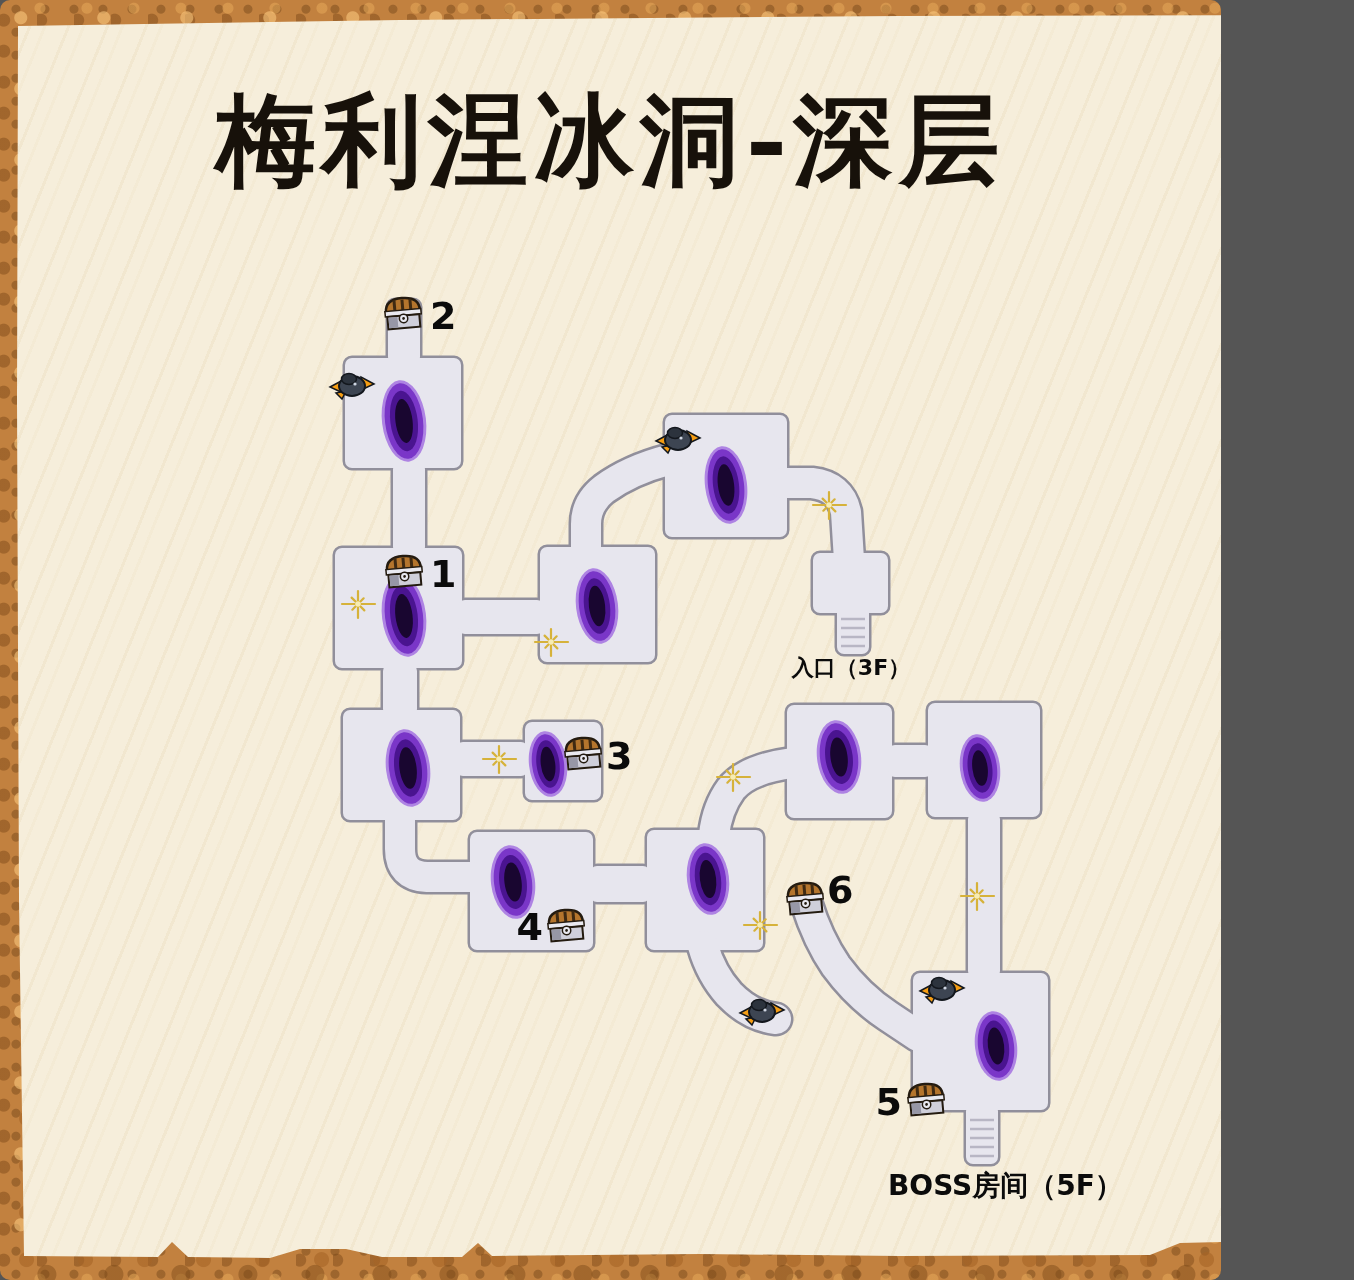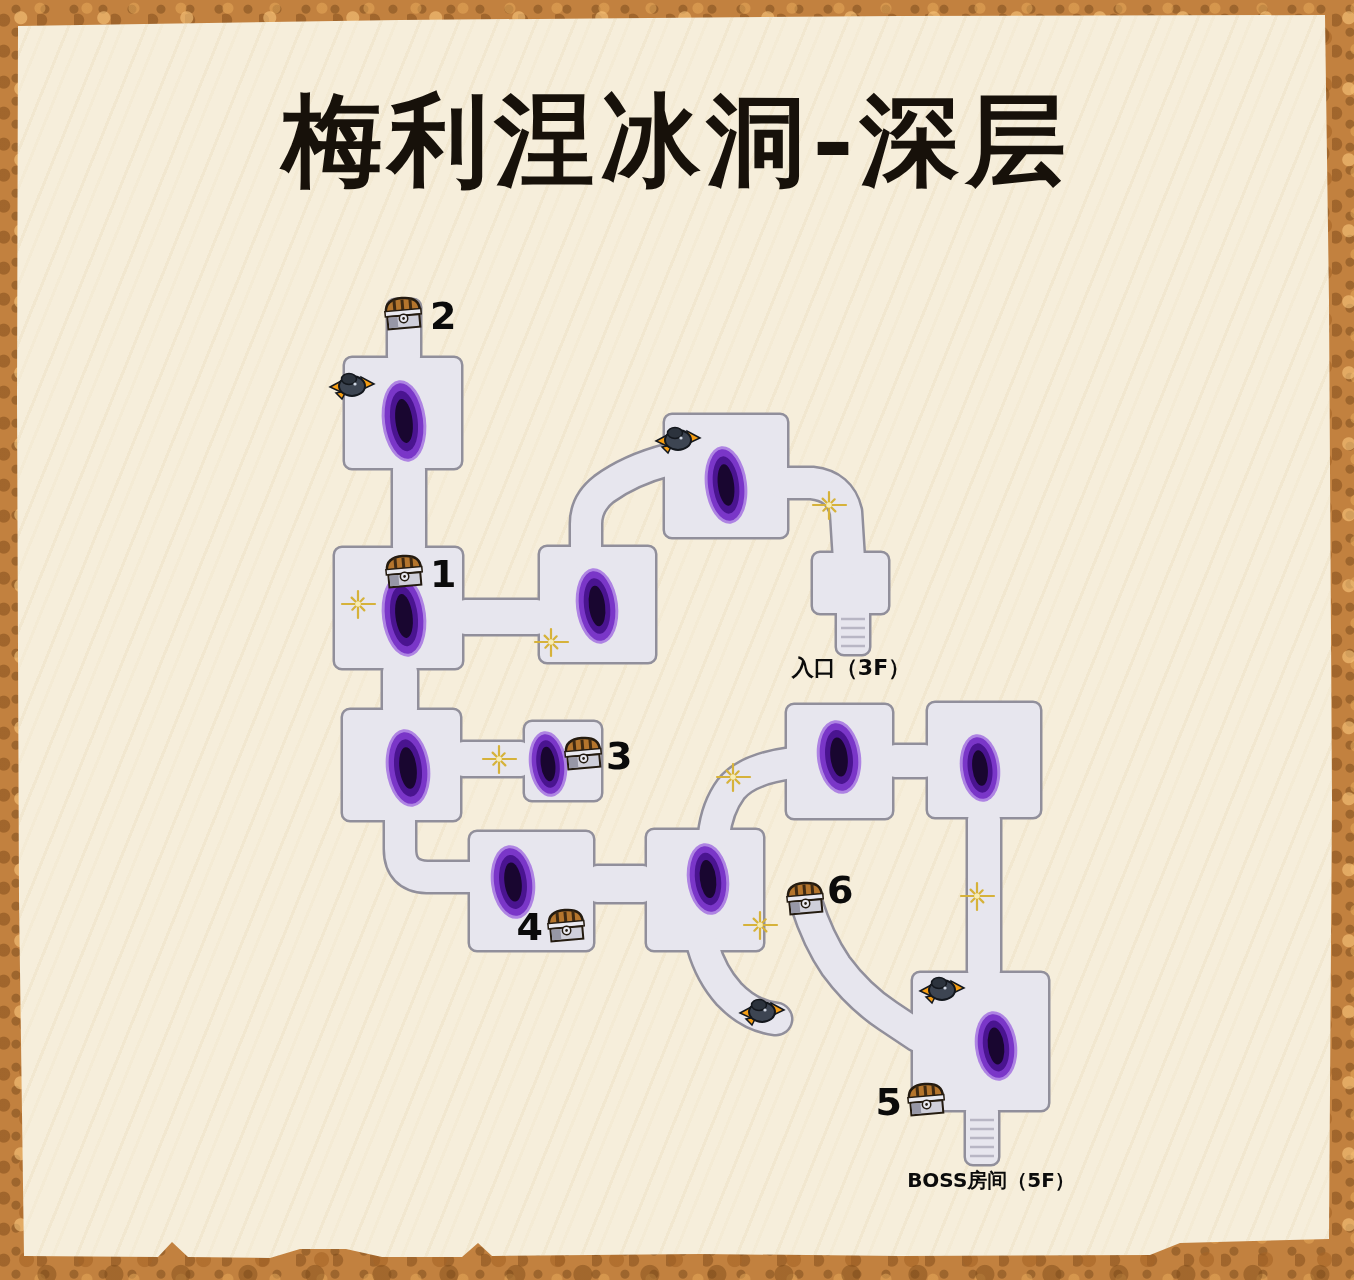--- a/index.html
+++ b/index.html
@@ -1,17 +1,17 @@
 <!DOCTYPE html>
 <html><head>
 <meta charset="utf-8">
 <style>
   html,body{margin:0;padding:0;background:#555;}
-  .canvas{position:relative;width:1354px;height:1280px;overflow:hidden;
-          font-family:"DejaVu Sans",sans-serif;}
+  .canvas{position:relative;width:1221px;height:1280px;overflow:hidden;
+          font-family:"DejaVu Sans",sans-serif;border-radius:10px;}
   .cork{position:absolute;inset:0;background-color:#c2813f;
     background-image:
       radial-gradient(circle at 25% 25%, rgba(255,205,130,.55) 0 6px, transparent 7px),
       radial-gradient(circle at 70% 60%, rgba(122,72,22,.45) 0 9px, transparent 10px),
       radial-gradient(circle at 45% 80%, rgba(166,100,38,.6) 0 7px, transparent 8px),
       radial-gradient(circle at 85% 20%, rgba(232,172,92,.5) 0 5px, transparent 6px),
       radial-gradient(circle at 10% 65%, rgba(112,62,16,.4) 0 6px, transparent 7px),
       radial-gradient(circle at 55% 40%, rgba(90,50,12,.35) 0 4px, transparent 5px);
     background-size:83px 71px,67px 59px,59px 47px,47px 41px,37px 31px,29px 23px;}
   .parchment{position:absolute;inset:0;
@@ -27,21 +27,21 @@
       492px 1256px,478px 1243px,462px 1257px,382px 1257px,346px 1249px,
       300px 1249px,270px 1258px,188px 1257px,172px 1242px,158px 1257px,
       24px 1256px,19px 900px,17px 400px);
     filter:drop-shadow(0 0 1px rgba(100,70,30,.9)) drop-shadow(2px 3px 2px rgba(100,60,20,.45));}
   .title{position:absolute;top:85px;left:0;width:100%;text-align:center;
     font-family:"DejaVu Serif",serif;font-weight:bold;font-size:100px;
     letter-spacing:6px;color:#17110a;line-height:1.1;}
   #map{position:absolute;left:0;top:0;}
   .map-label{position:absolute;color:#0b0b0b;font-weight:600;white-space:nowrap;text-align:center;}
   .map-label.entrance{left:770px;top:653px;width:162px;font-size:22px;}
-  .map-label.boss{left:888px;top:1167px;width:206px;font-size:20px;}
+  .map-label.boss{left:888px;top:1167px;width:206px;font-size:28px;}
 </style>
 </head>
 <body>
 
 <div class="canvas">
   <div class="cork"></div>
   <div class="parchment"></div>
   <div class="title">梅利涅冰洞-深层</div>
   <svg id="map" width="1354" height="1280" viewBox="0 0 1354 1280">
       <rect x="345" y="358" width="116" height="110" rx="7" fill="#e7e6ee" stroke="#918f9b" stroke-width="5"></rect>

